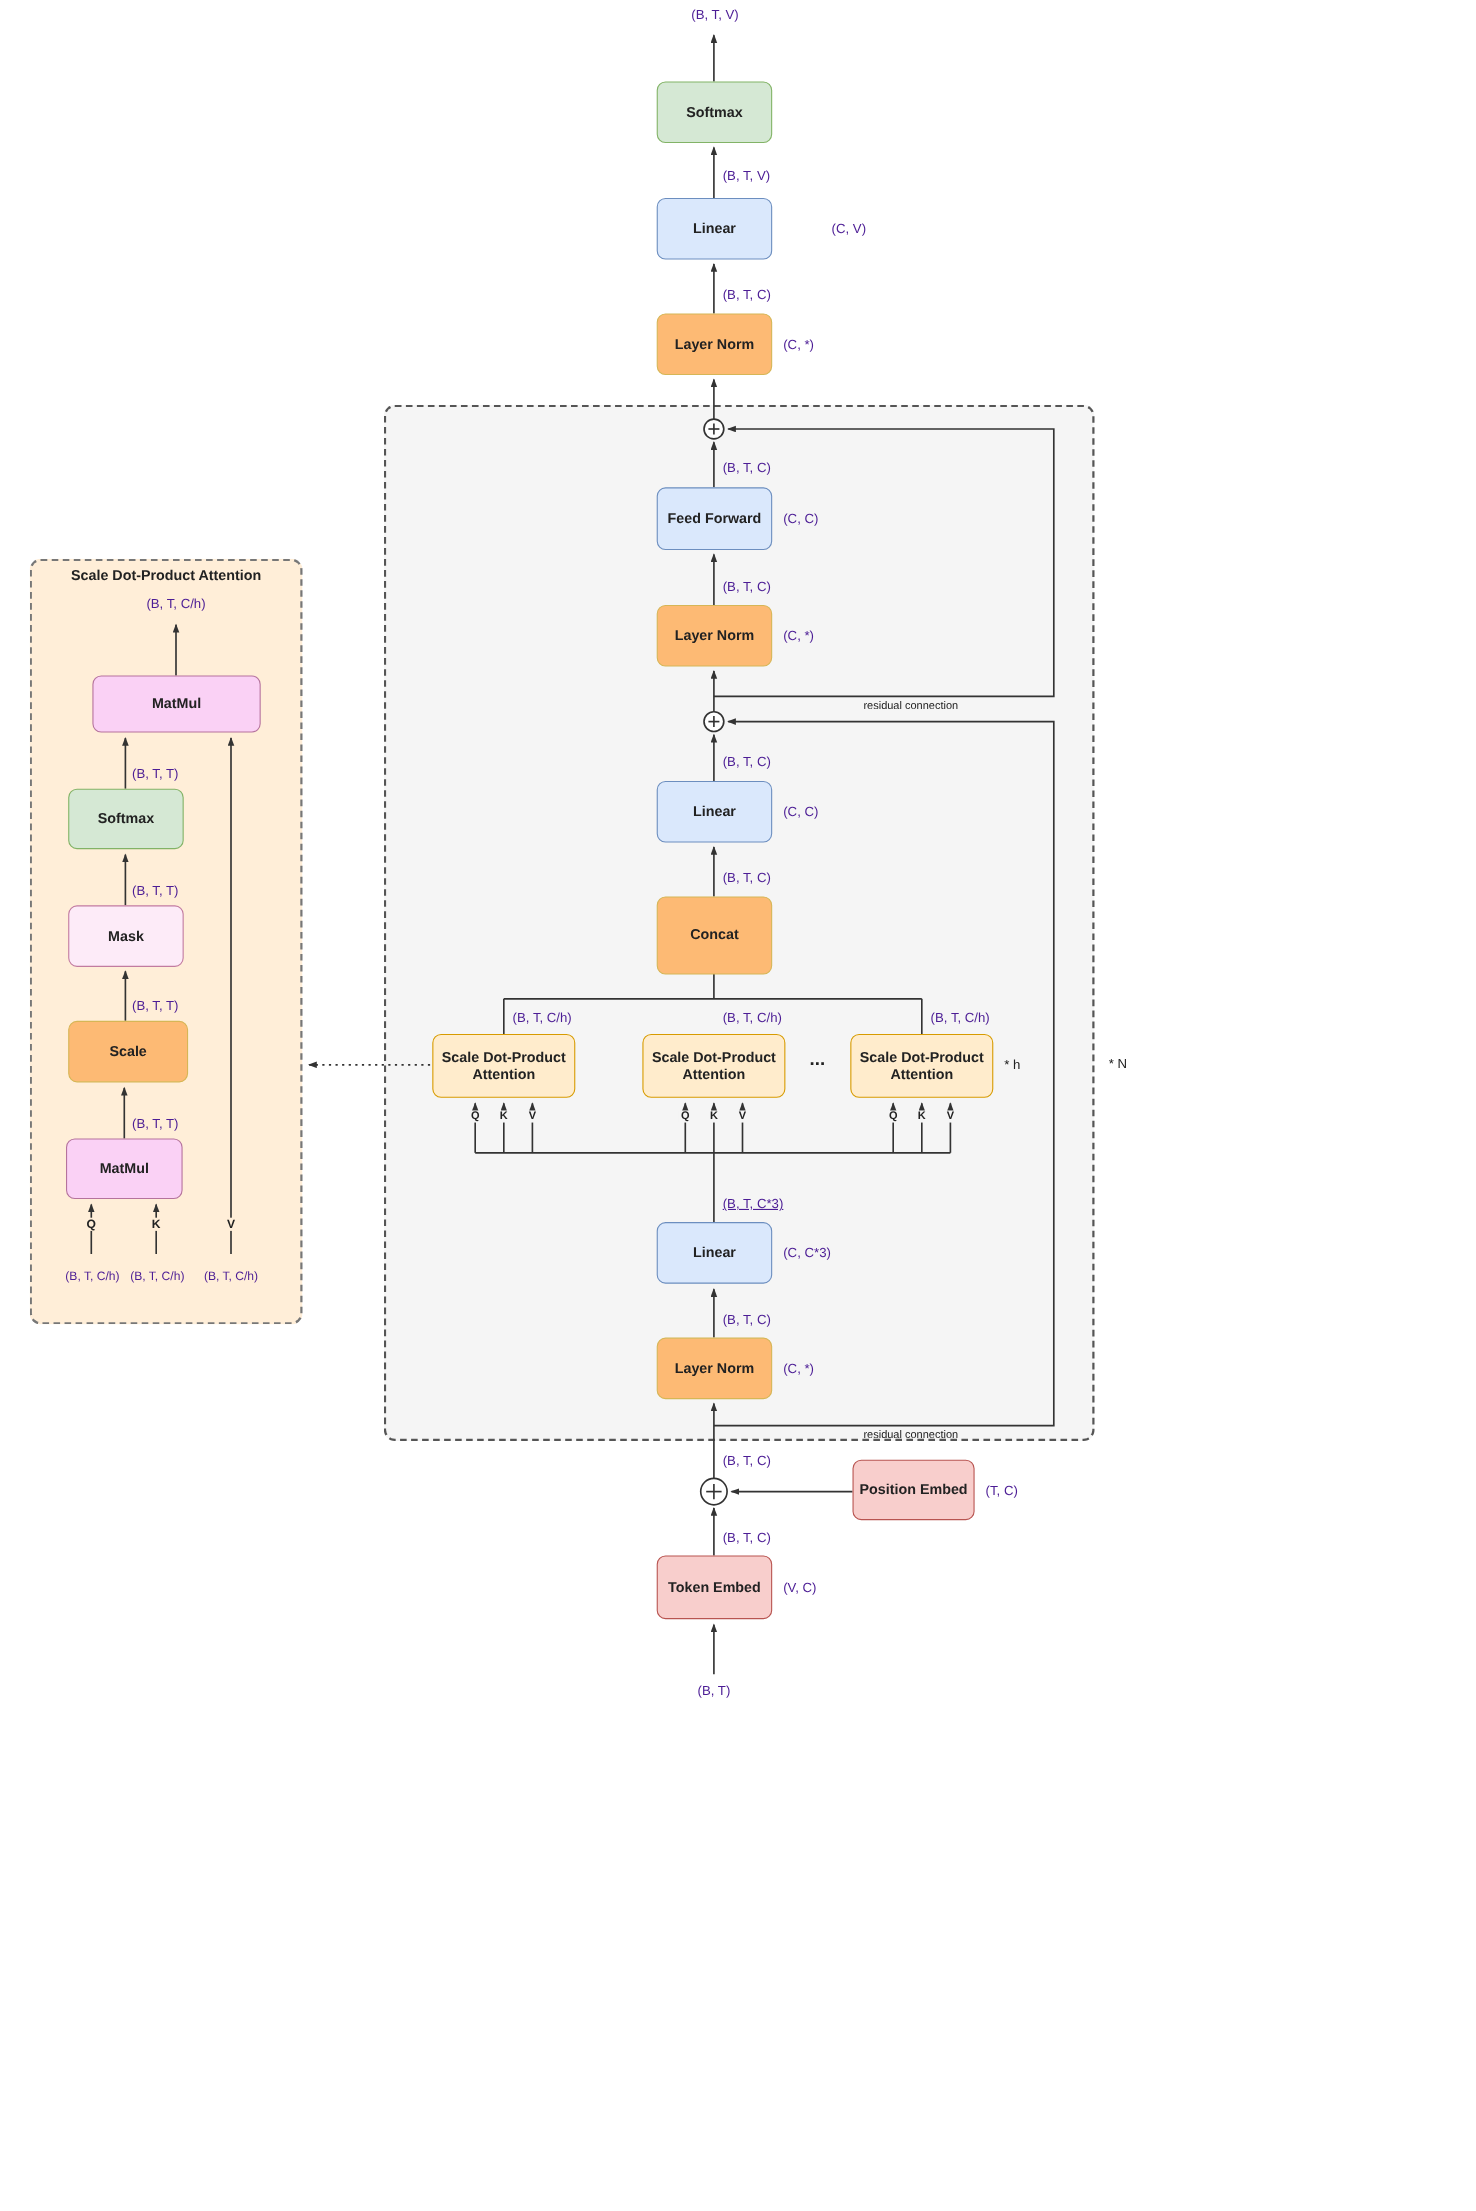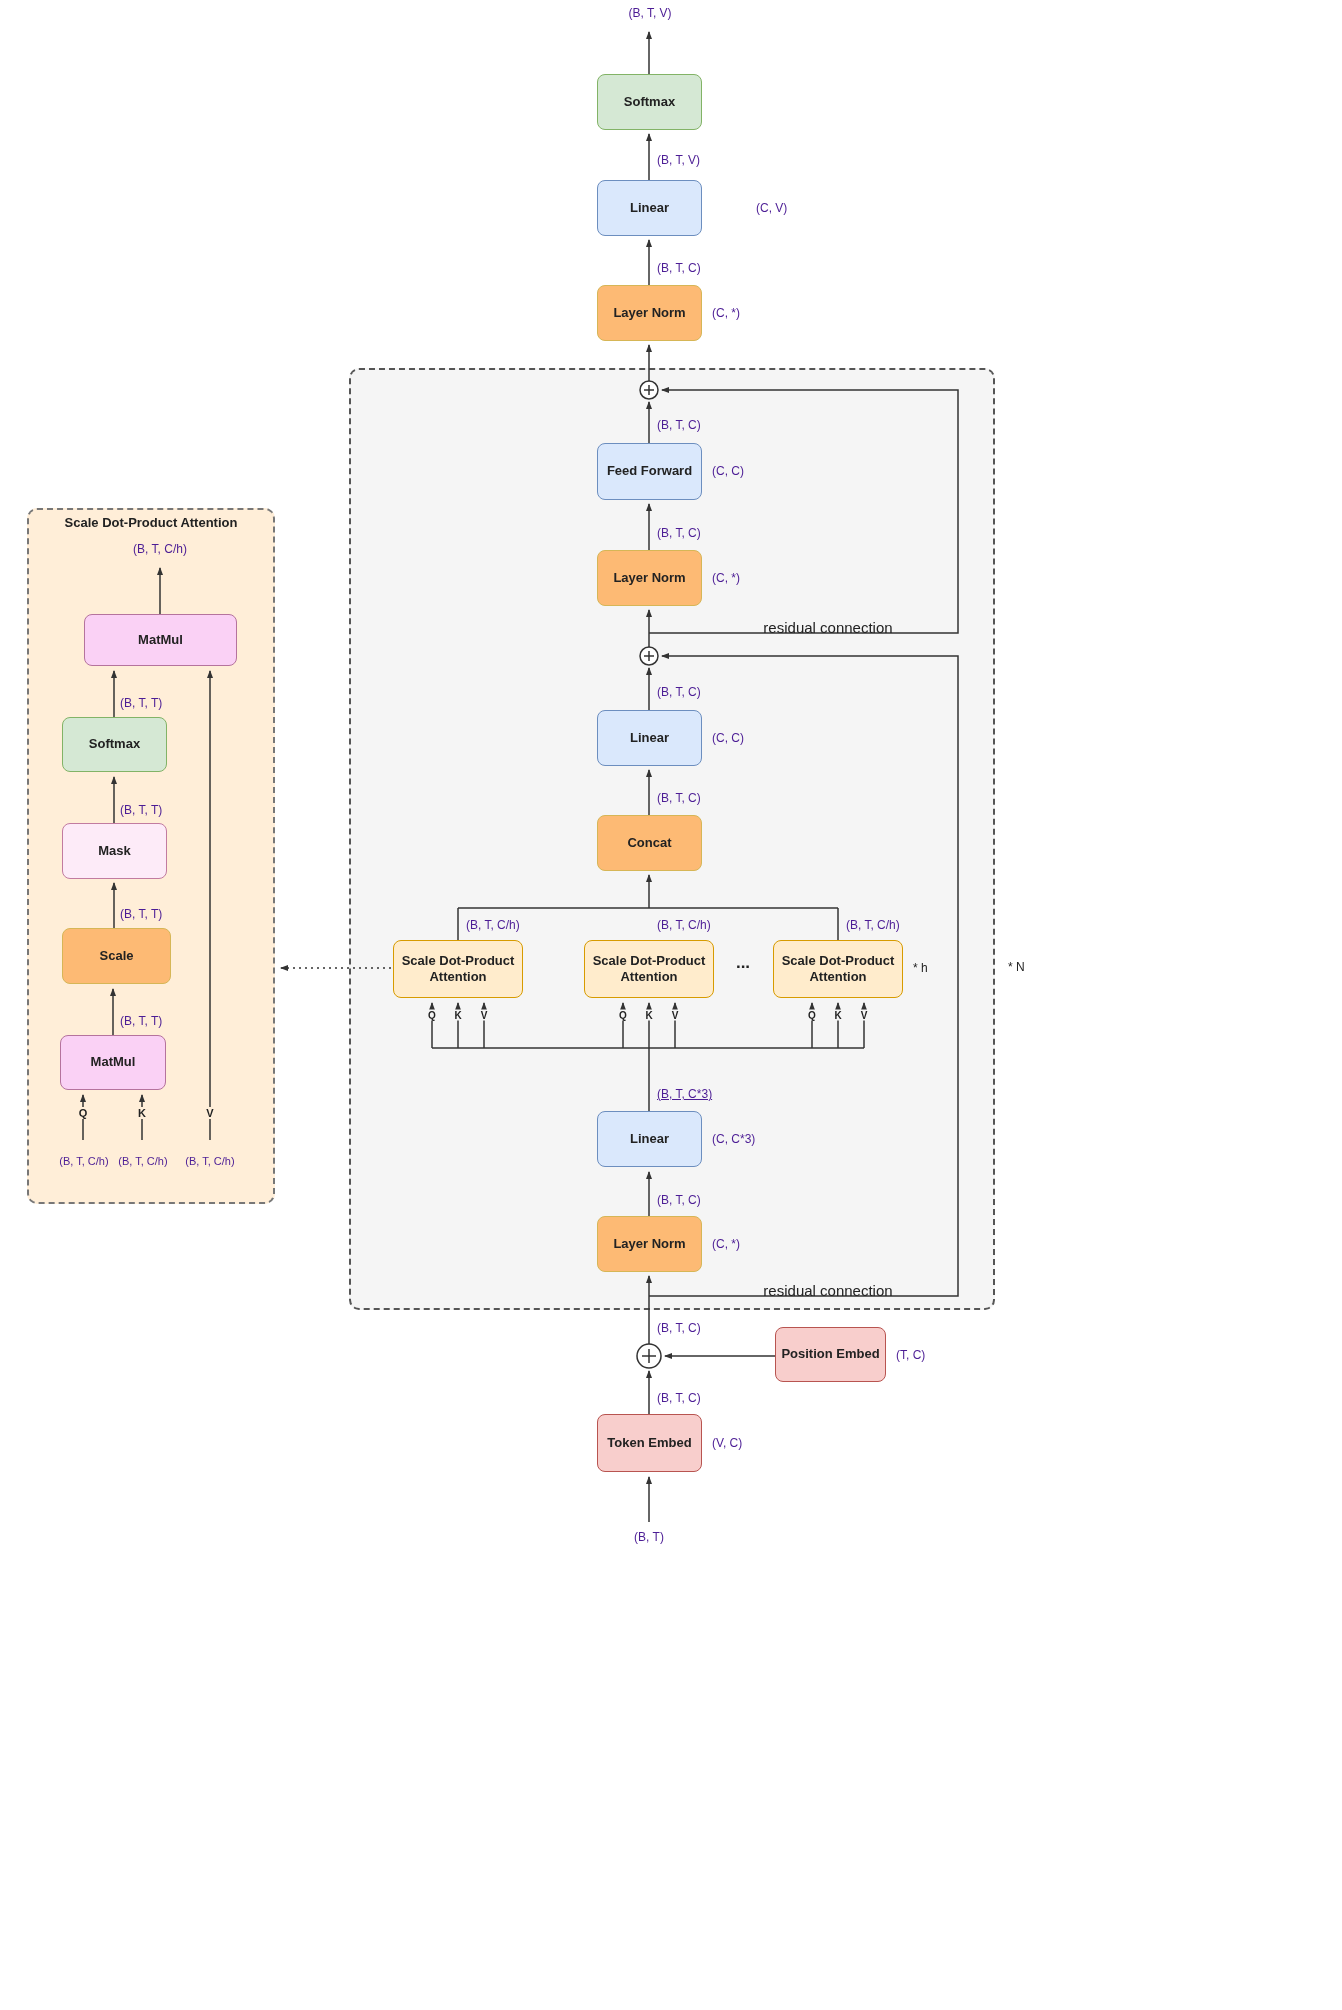--- a/index.html
+++ b/index.html
@@ -15,21 +15,21 @@
   .c-green{background:#d5e8d4;border-color:#82b366;}
   .c-blue{background:#dae8fc;border-color:#6c8ebf;}
   .c-yellow{background:#fdba74;border-color:#d6b656;}
   .c-orange{background:#ffeccc;border-color:#d79b00;}
   .c-red{background:#f8cecc;border-color:#b85450;}
   .c-pink{background:#fad1f5;border-color:#b5739d;}
   .c-lightpink{background:#fdebf8;border-color:#c27ba0;}
   .dim{position:absolute;z-index:4;font-size:12px;color:#4c1d95;white-space:nowrap;transform:translateY(-50%);}
   .dimc{transform:translate(-50%,-50%);}
   .ann{position:absolute;z-index:4;font-size:12px;color:#222;white-space:nowrap;transform:translateY(-50%);}
-  .resid{font-size:15px;transform:translate(-50%,-50%);}
+  .resid{font-size:10px;transform:translate(-50%,-50%);margin-top:15px;}
   .dots{font-size:17px;font-weight:bold;transform:translate(-50%,-50%);}
   .qkv{position:absolute;z-index:4;font-size:10px;font-weight:bold;color:#222;
        transform:translate(-50%,-50%);background:#f5f5f5;padding:0 2px;}
   .qkv-d{background:#ffeed8;font-size:11px;}
   .detail-title{position:absolute;z-index:4;font-weight:bold;font-size:13px;color:#222;
        transform:translateX(-50%);white-space:nowrap;}
 </style>
 </head>
 <body>
 
@@ -106,21 +106,21 @@
       <line x1="649" y1="1349" x2="649" y2="1363"></line>
     </g>
   </svg>
 
   <div class="box c-green" style="left:597px;top:74px;width:105px;height:56px;">Softmax</div>
   <div class="box c-blue" style="left:597px;top:180px;width:105px;height:56px;">Linear</div>
   <div class="box c-yellow" style="left:597px;top:285px;width:105px;height:56px;">Layer Norm</div>
   <div class="box c-blue" style="left:597px;top:443px;width:105px;height:57px;">Feed Forward</div>
   <div class="box c-yellow" style="left:597px;top:550px;width:105px;height:56px;">Layer Norm</div>
   <div class="box c-blue" style="left:597px;top:710px;width:105px;height:56px;">Linear</div>
-  <div class="box c-yellow" style="left:597px;top:815px;width:105px;height:56px;">Concat</div>
+  <div class="box c-yellow" style="left:597px;top:815px;width:105px;height:71px;">Concat</div>
   <div class="box c-orange" style="left:393px;top:940px;width:130px;height:58px;">Scale Dot-Product Attention</div>
   <div class="box c-orange" style="left:584px;top:940px;width:130px;height:58px;">Scale Dot-Product Attention</div>
   <div class="box c-orange" style="left:773px;top:940px;width:130px;height:58px;">Scale Dot-Product Attention</div>
   <div class="box c-blue" style="left:597px;top:1111px;width:105px;height:56px;">Linear</div>
   <div class="box c-yellow" style="left:597px;top:1216px;width:105px;height:56px;">Layer Norm</div>
   <div class="box c-red" style="left:775px;top:1327px;width:111px;height:55px;">Position Embed</div>
   <div class="box c-red" style="left:597px;top:1414px;width:105px;height:58px;">Token Embed</div>
 
   <div class="detail-title" style="left:151px;top:515px;">Scale Dot-Product Attention</div>
   <div class="box c-pink" style="left:84px;top:614px;width:153px;height:52px;">MatMul</div>

